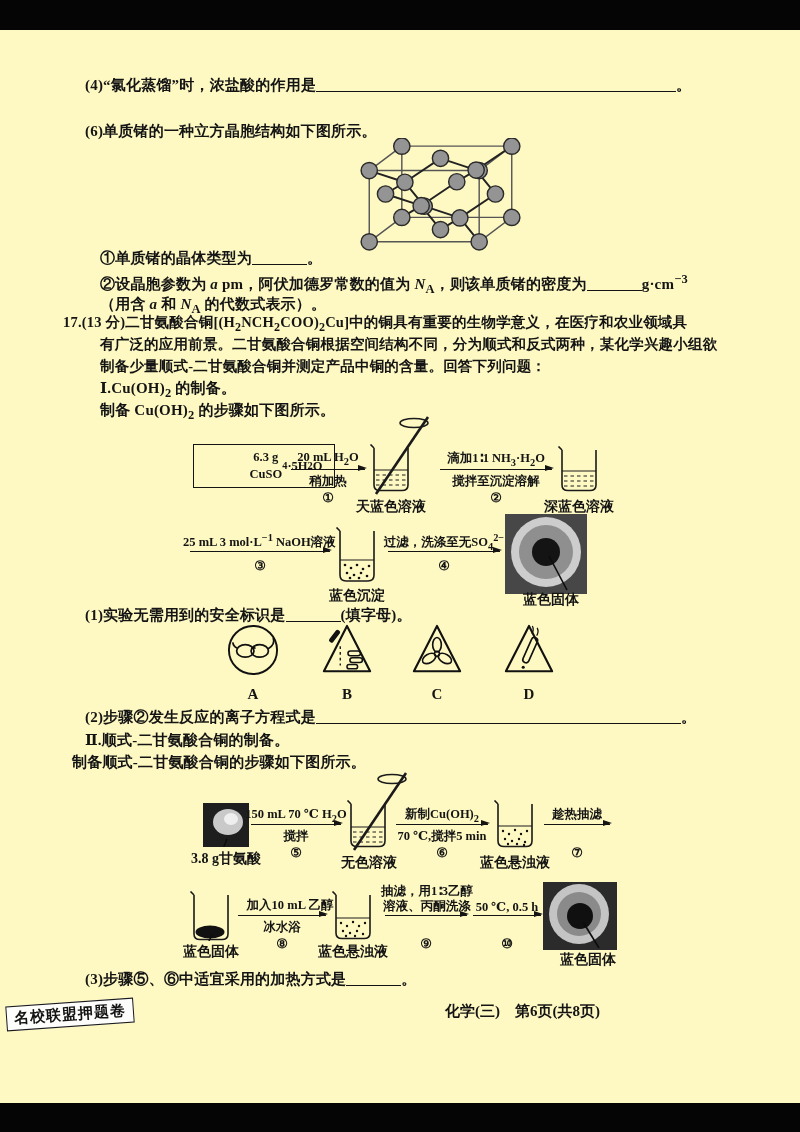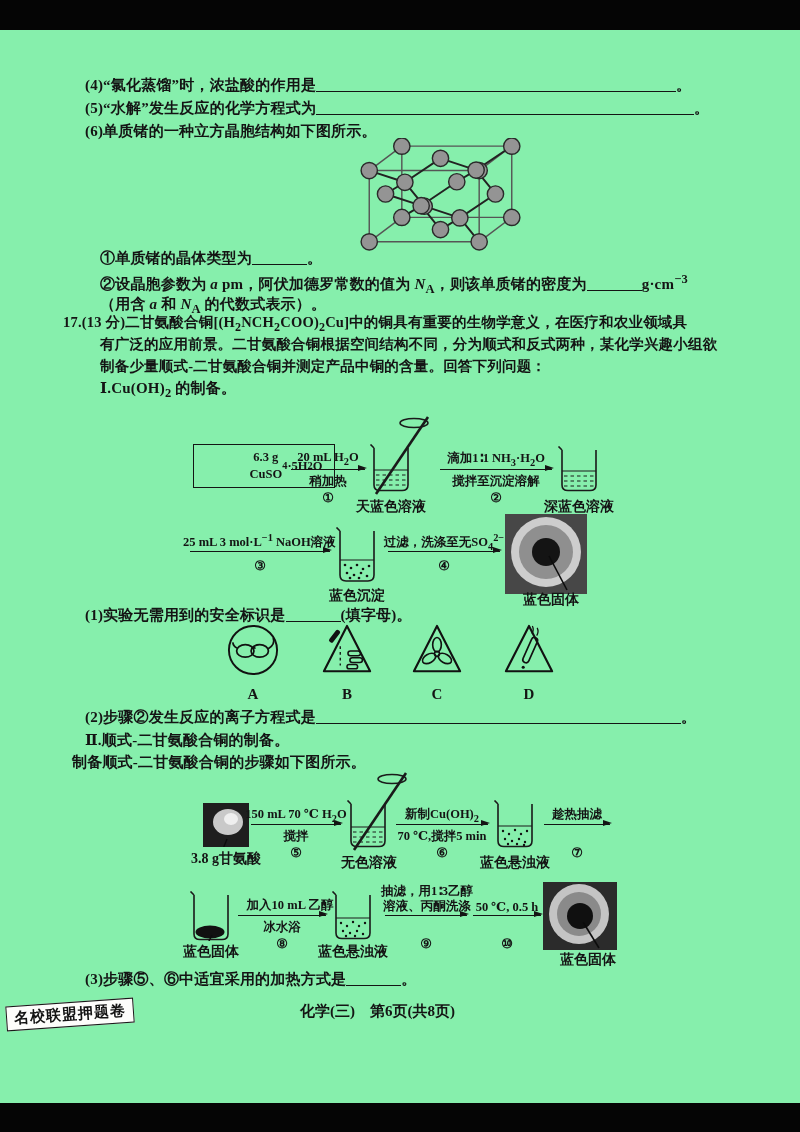--- a/index.html
+++ b/index.html
@@ -1,46 +1,45 @@
 <!DOCTYPE html>
 <html><head>
 <meta charset="utf-8">
 <style>
   html,body{margin:0;padding:0;background:#000;}
-  .page{position:relative;width:800px;height:1132px;background:#86efac;overflow:hidden;
+  .page{position:relative;width:800px;height:1132px;background:#fef9c3;overflow:hidden;
         font-family:"Liberation Serif","DejaVu Serif",serif;color:#141414;}
   .bar{position:absolute;left:0;width:800px;background:#050505;}
   .bar.top{top:0;height:30px;}
   .bar.bottom{top:1103px;height:29px;}
   .tl{position:absolute;white-space:nowrap;font-size:15px;font-weight:600;letter-spacing:.2px;}
   .fl{position:absolute;white-space:nowrap;font-size:12.5px;font-weight:600;text-align:center;}
   .num{position:absolute;font-size:13px;font-weight:600;text-align:center;}
   .blank{display:inline-block;border-bottom:1.4px solid #141414;height:14px;vertical-align:-2px;}
   .arrow{position:absolute;height:0;border-top:1.6px solid #141414;}
   .arrow:after{content:"";position:absolute;right:-2px;top:-4.6px;width:0;height:0;
                border-left:9px solid #141414;border-top:3.8px solid transparent;border-bottom:3.8px solid transparent;}
   .reagbox{position:absolute;border:1.5px solid #141414;display:flex;align-items:center;justify-content:center;
            text-align:center;font-size:12.5px;font-weight:600;line-height:1.35;padding-left:44px;}
   .blabel{position:absolute;font-size:14px;font-weight:600;text-align:center;white-space:nowrap;}
   .abcd{position:absolute;font-size:15px;text-align:center;font-weight:600;}
   svg{display:block;}
   .stamp{position:absolute;left:6px;top:1002px;transform:rotate(-4deg);border:1.6px solid #1a1a1a;
          padding:2px 7px;font-size:15px;font-weight:700;letter-spacing:1px;background:#fdfdfb;}
-  .footer{position:absolute;left:300px;top:1002px;width:300px;text-align:left;
+  .footer{position:absolute;left:300px;top:1002px;width:300px;text-align:right;
           font-size:15px;font-weight:700;}
 </style>
 </head>
 <body>
 
 <div class="page">
   <div class="bar top"></div>
   <div class="bar bottom"></div>
 
   <div class="tl" style="left:85px;top:76px;"><span>(4)“氯化蒸馏”时，浓盐酸的作用是</span><span class="blank" style="width:360px;"></span><span>。</span></div>
-  <div class="tl" style="left:85px;top:99px;"><span>(5)“水解”发生反应的化学方程式为</span><span class="blank" style="width:378px;"></span><span>。</span></div>
   <div class="tl" style="left:85px;top:122px;"><span>(6)单质锗的一种立方晶胞结构如下图所示。</span></div>
 
   <svg style="position:absolute;left:348px;top:138px;" width="185" height="114" viewBox="0 0 180 112">
     <g stroke="#555" stroke-width="1.4" fill="none">
       <path d="M20 32 L128 32 L128 102 L20 102 Z"></path>
       <path d="M52 8 L160 8 L160 78 L52 78 Z"></path>
       <path d="M20 32 L52 8 M128 32 L160 8 M128 102 L160 78 M20 102 L52 78"></path>
     </g>
     <g stroke="#222" stroke-width="1.9" fill="none">
       <path d="M55 43.5 L20 32 M55 43.5 L74 67 M55 43.5 L90 20 M55 43.5 L36 55"></path>
@@ -71,20 +70,21 @@
   </svg>
 
   <div class="tl" style="left:100px;top:249px;"><span>①单质锗的晶体类型为</span><span class="blank" style="width:55px;"></span><span>。</span></div>
   <div class="tl" style="left:100px;top:272px;"><span>②设晶胞参数为 <i>a</i> pm，阿伏加德罗常数的值为 <i>N</i><sub>A</sub>，则该单质锗的密度为</span><span class="blank" style="width:55px;"></span><span>g·cm<sup>−3</sup></span></div>
   <div class="tl" style="left:100px;top:295px;"><span>（用含 <i>a</i> 和 <i>N</i><sub>A</sub> 的代数式表示）。</span></div>
 
   <div class="tl" style="left:63px;top:313px;font-size:14.5px;">17.(13 分)二甘氨酸合铜[(H<sub>2</sub>NCH<sub>2</sub>COO)<sub>2</sub>Cu]中的铜具有重要的生物学意义，在医疗和农业领域具</div>
   <div class="tl" style="left:100px;top:335px;font-size:14.5px;">有广泛的应用前景。二甘氨酸合铜根据空间结构不同，分为顺式和反式两种，某化学兴趣小组欲</div>
   <div class="tl" style="left:100px;top:357px;font-size:14.5px;">制备少量顺式-二甘氨酸合铜并测定产品中铜的含量。回答下列问题：</div>
   <div class="tl" style="left:100px;top:379px;">Ⅰ.Cu(OH)<sub>2</sub> 的制备。</div>
+  <div class="tl" style="left:100px;top:401px;">制备 Cu(OH)<sub>2</sub> 的步骤如下图所示。</div>
 
   <div class="reagbox" style="left:193px;top:444px;width:96px;height:42px;">6.3 g<br>CuSO<sub>4</sub>·5H<sub>2</sub>O</div>
   <div class="fl" style="left:286px;top:450px;width:84px;text-align:center;">20 mL H<sub>2</sub>O</div>
   <div class="arrow" style="left:291px;top:469px;width:74px;"></div>
   <div class="fl" style="left:291px;top:473px;width:74px;">稍加热</div>
   <div class="num" style="left:291px;top:490px;width:74px;">①</div>
 
   <svg style="position:absolute;left:368px;top:444px;" width="46" height="48" viewBox="0 0 46 48">
     <path d="M6 4 L2.5 0.5 M6 4 L6 41 Q6 46.5 12 46.5 L34 46.5 Q40 46.5 40 41 L40 4" fill="none" stroke="#1a1a1a" stroke-width="1.6"></path>
     <line x1="6" y1="26" x2="40" y2="26" stroke="#1a1a1a" stroke-width="1.2"></line>

